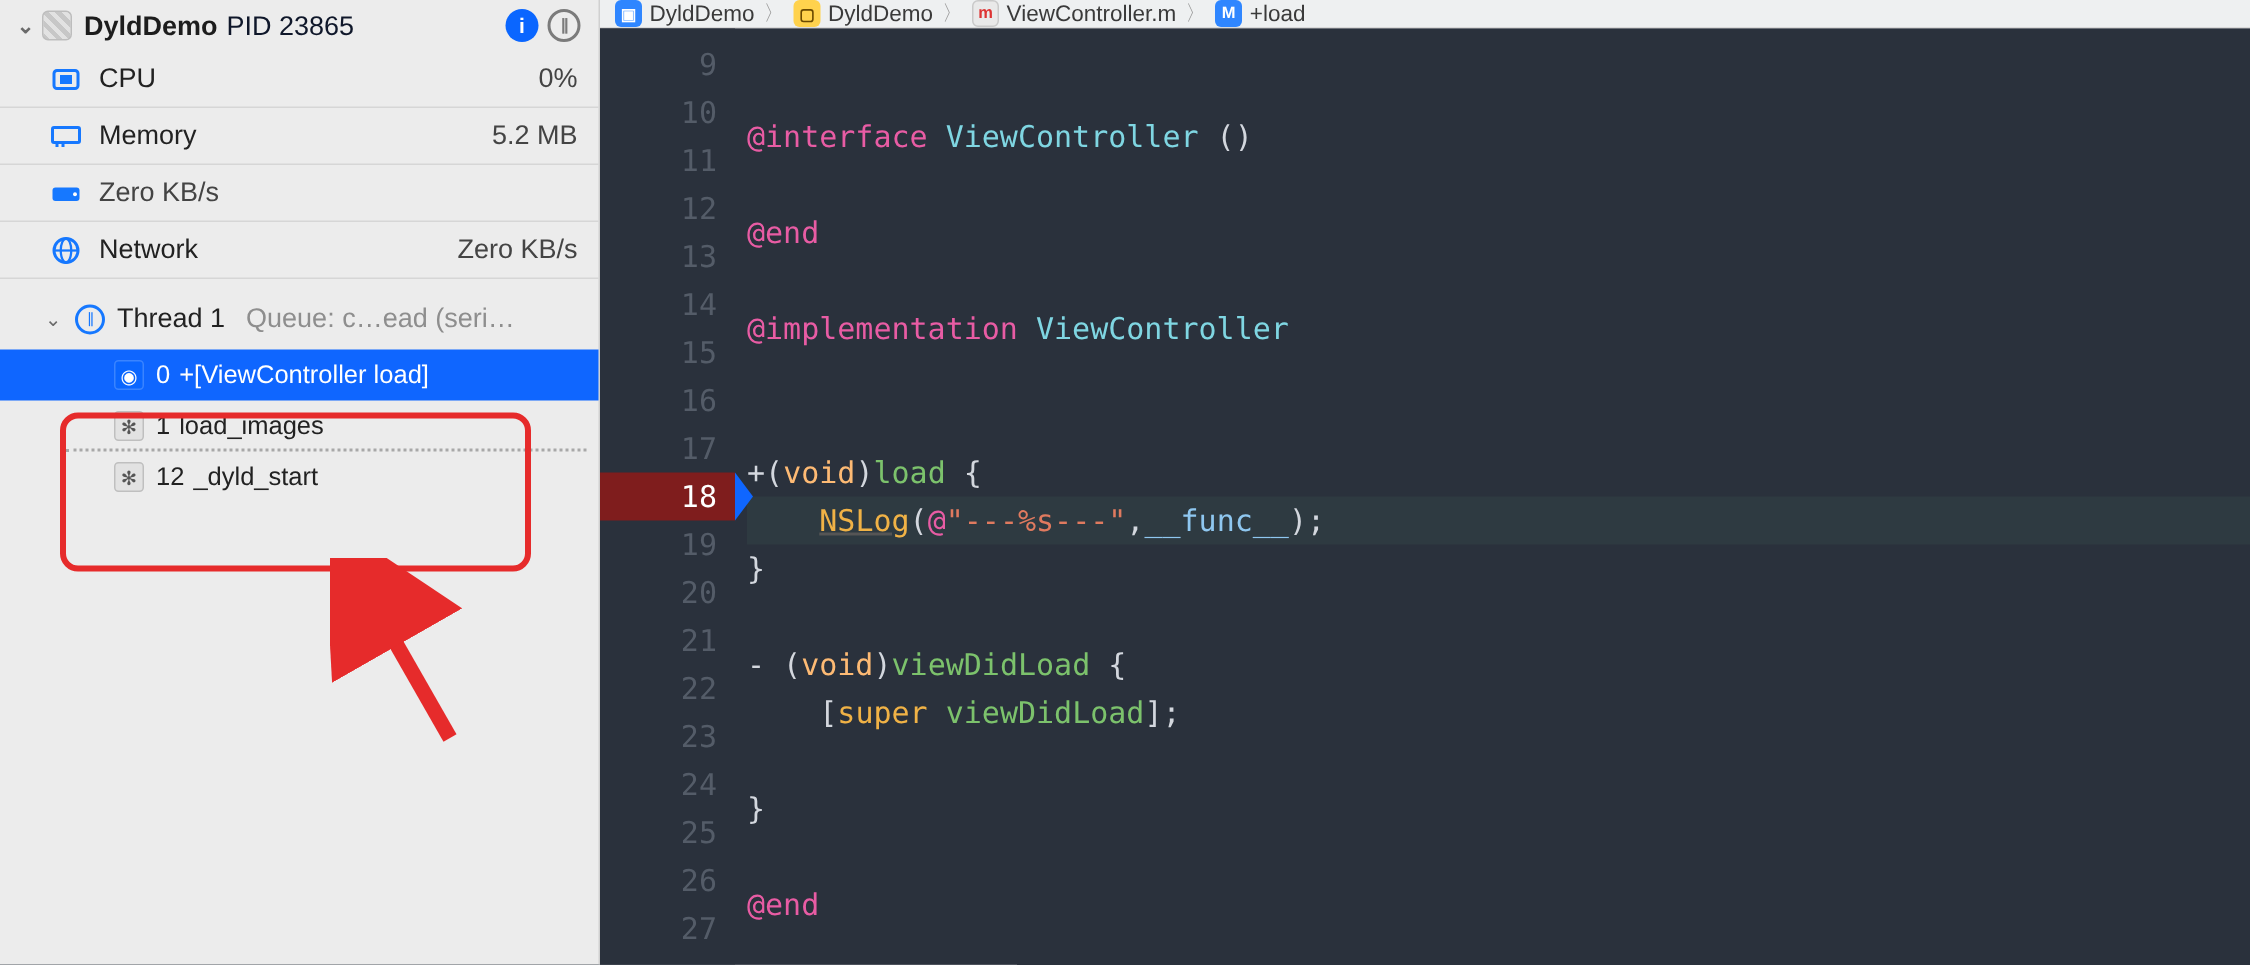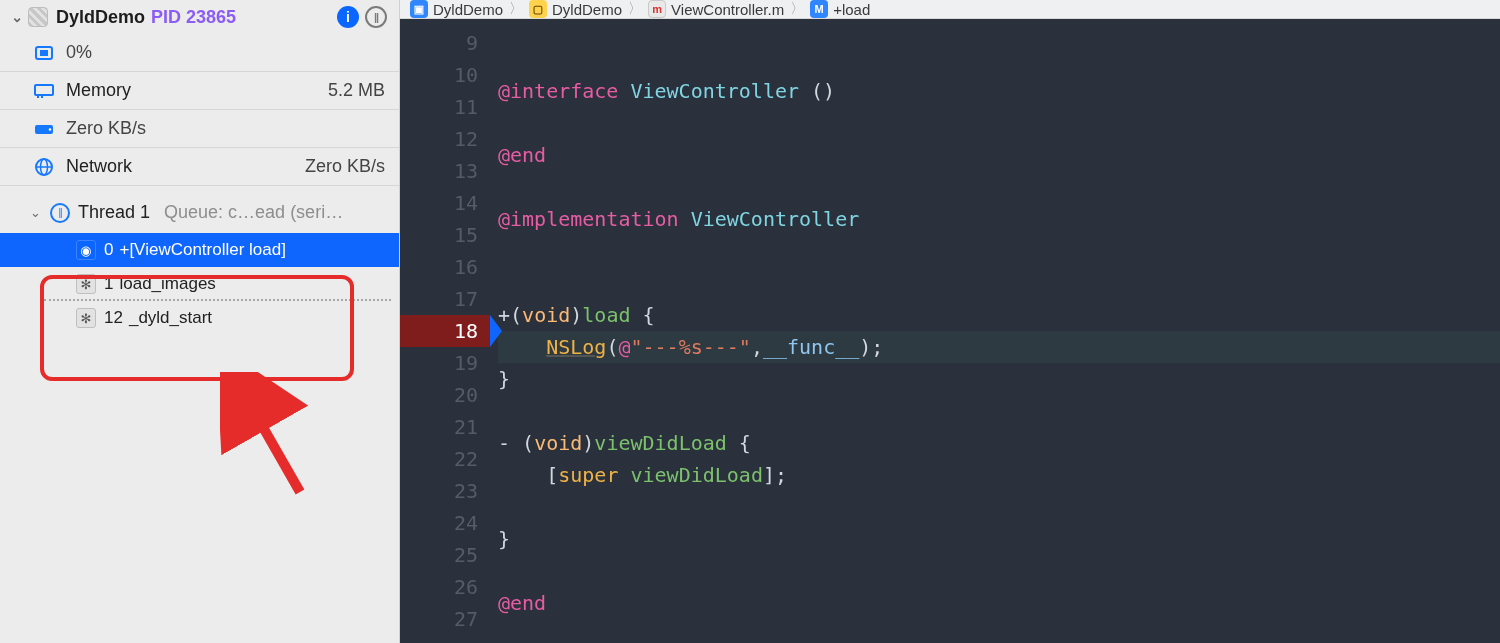--- a/index.html
+++ b/index.html
@@ -22,21 +22,21 @@
     padding: 6px 12px 6px 8px;
     font-weight: 600;
   }
   .process-row .chev { width: 18px; text-align: center; color: #6a6a6a; font-size: 14px; }
   .process-row .app-icon {
     width: 20px; height: 20px; border-radius: 4px; margin: 0 8px 0 2px;
     background: repeating-linear-gradient(45deg,#c7c7c7 0 3px,#e2e2e2 3px 6px);
     border: 1px solid #bdbdbd;
   }
   .process-row .title { font-weight: 700; }
-  .process-row .pid { font-weight: 700; color: #8b5cf6; margin-left: 6px; }
+  .process-row .pid { font-weight: 400; color: #0f172a; margin-left: 6px; }
   .process-row .spacer { flex: 1; }
   .process-row .badge-info {
     width: 22px; height: 22px; border-radius: 50%;
     background: #0a66ff; color: #fff;
     display: inline-flex; align-items: center; justify-content: center;
     font-size: 14px; font-weight: 700; margin-right: 6px;
   }
   .process-row .badge-pause {
     width: 22px; height: 22px; border-radius: 50%;
     border: 2px solid #7b7b7b; color: #7b7b7b;
@@ -211,20 +211,21 @@
     <span class="badge-pause">||</span>
   </div>
 
   <div class="gauge-row">
     <span class="g-icon">
       <svg width="20" height="16">
           <rect x="2" y="2" width="16" height="12" rx="2" fill="none" stroke="#1678ff" stroke-width="2"></rect>
           <rect x="6" y="5" width="8" height="6" fill="#1678ff"></rect>
         </svg>
     </span>
+    <span class="g-label">CPU</span>
     <span class="g-value">0%</span>
   </div>
   <div class="gauge-row">
     <span class="g-icon">
       <svg width="20" height="14">
           <rect x="1" y="1" width="18" height="10" rx="1" fill="none" stroke="#1678ff" stroke-width="2"></rect>
           <line x1="4" y1="11" x2="4" y2="14" stroke="#1678ff" stroke-width="2"></line>
           <line x1="8" y1="11" x2="8" y2="14" stroke="#1678ff" stroke-width="2"></line>
         </svg>
     </span>

